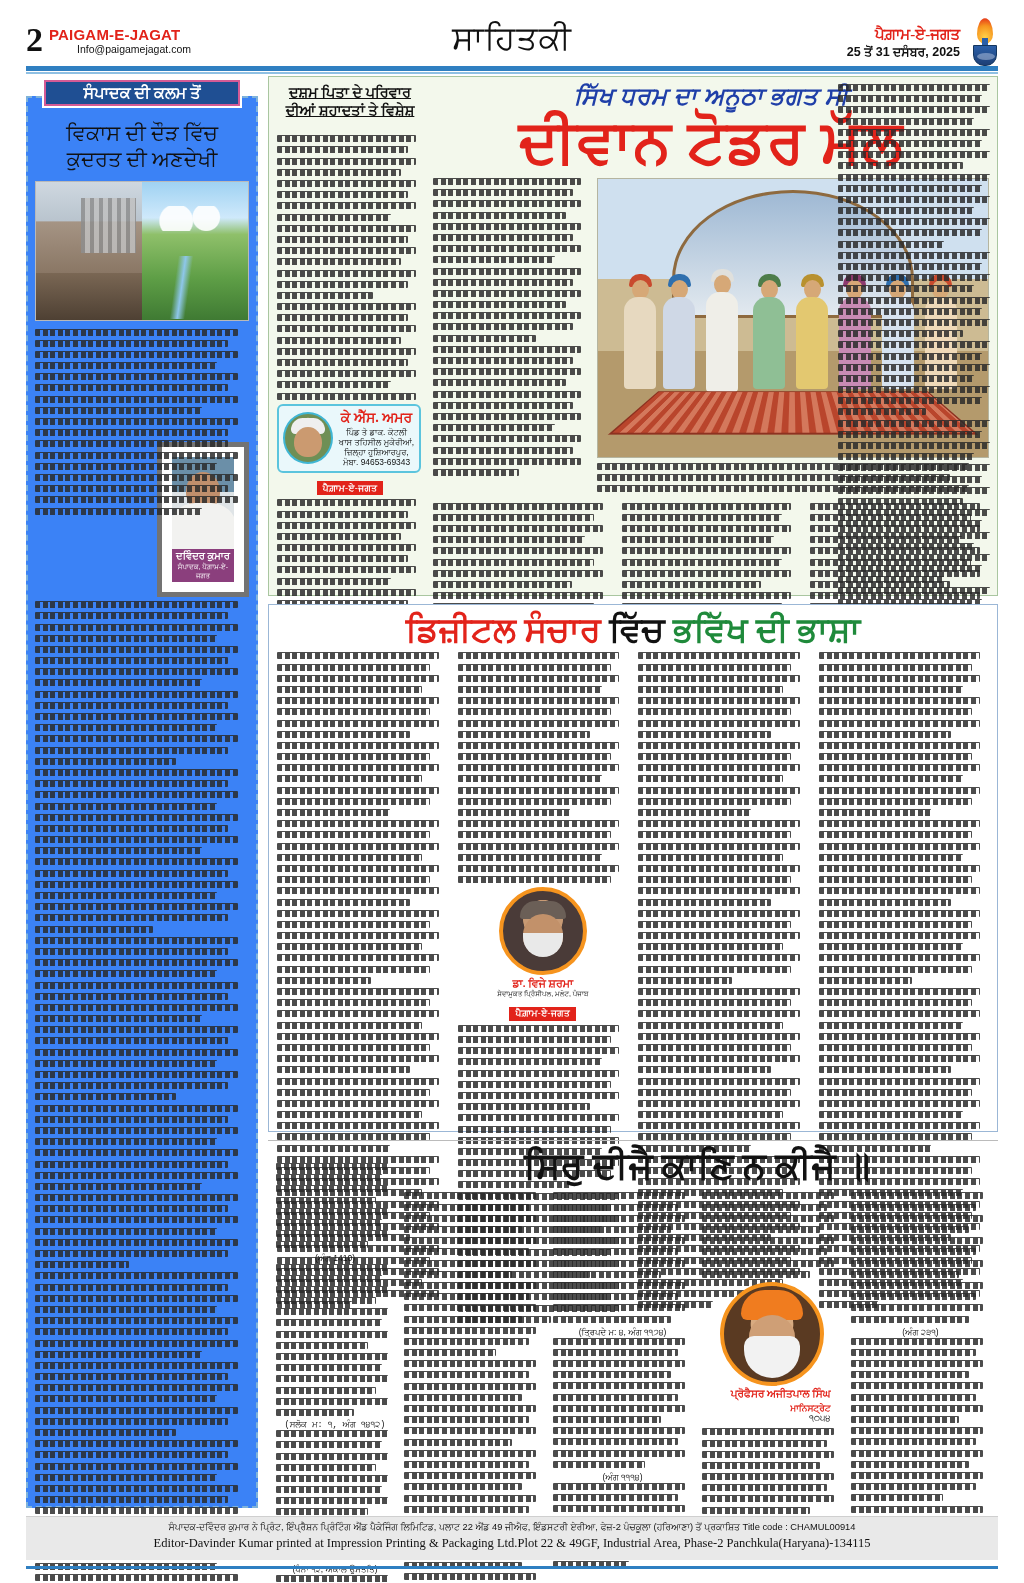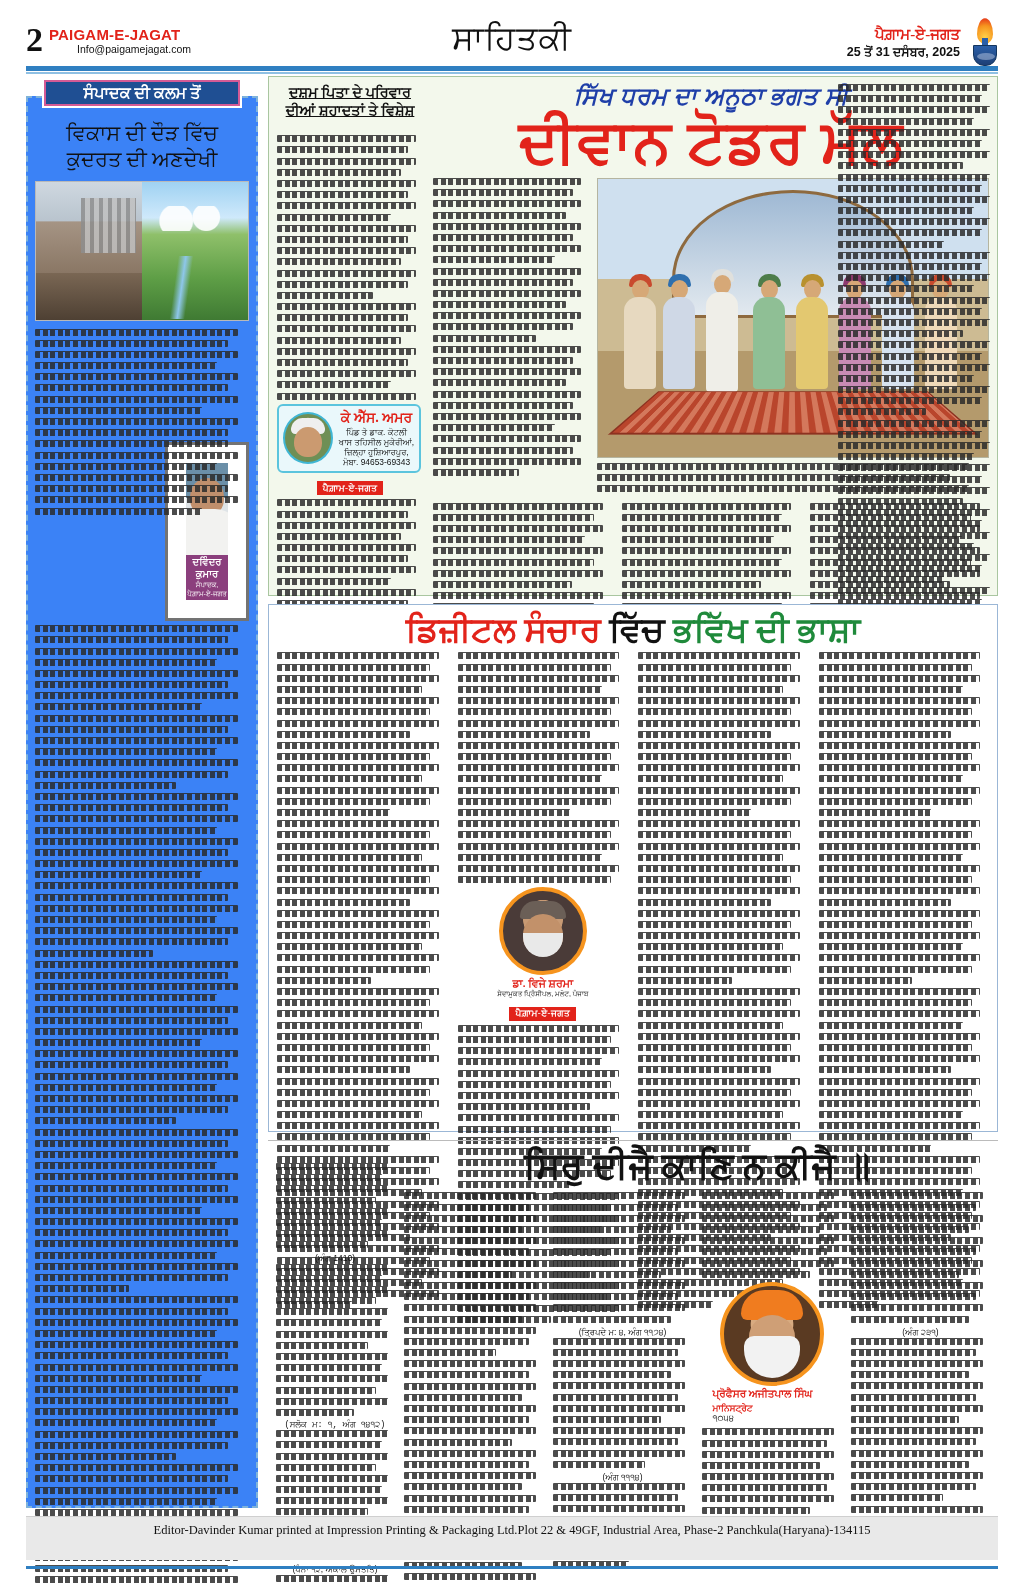--- a/index.html
+++ b/index.html
@@ -150,22 +150,22 @@
     background: radial-gradient(circle at 30% 60%, #ffffff 0 24%, rgba(255,255,255,0) 26%),
                 radial-gradient(circle at 62% 45%, #ffffff 0 22%, rgba(255,255,255,0) 24%);
     opacity:.9;
   }
   .green::after {
     content:""; position:absolute; left:30%; bottom:0; width:14%; height:46%;
     background: linear-gradient(90deg, rgba(120,190,235,.0), #8ec7ea, rgba(120,190,235,.0));
     transform: skewX(-8deg);
   }
   .author-card {
-    float: right; width: 84px; margin: 2px 0 4px 7px;
-    border: 3px solid #737373; background: #ffffff; padding: 18px;
+    float: right; width: 92px; margin: 2px 0 4px 7px;
+    border: 5px solid #737373; background: #ffffff; padding: 10px;
   }
   .author-photo {
     width: 100%; height: 92px;
     background: linear-gradient(#6b8fa8 0 38%, #dfe4e7 38% 100%);
     position: relative; overflow: hidden;
   }
   .author-photo .head {
     position: absolute; left: 50%; top: 16%; width: 34px; height: 38px;
     margin-left: -17px; border-radius: 50% 50% 45% 45%;
     background: #c08f6c;
@@ -308,21 +308,21 @@
 
   
   .bottom-box {
     position: absolute; left: 268px; top: 1140px; width: 730px; height: 368px;
     border-top: 1px solid #bbb; padding: 4px 8px 0 8px;
   }
   .bottom-banner {
     text-align: center; font-size: 37px; color: #111; font-weight: bold;
     font-family: "Liberation Serif", serif; line-height: 1.12; margin-bottom: 6px;
   }
-  .guru-card { width: 118px; text-align: left; margin: 2px auto 0 auto; }
+  .guru-card { width: 118px; text-align: right; margin: 2px auto 0 auto; }
   .guru-photo {
     width: 104px; height: 104px; border-radius: 50%; margin: 0 auto;
     border: 4px solid #f6941e;
     background: radial-gradient(circle at 50% 40%, #d8ab81 0 28%, #5a3a22 29% 100%);
     position: relative; overflow: hidden;
   }
   .guru-photo .gturban {
     position:absolute; left:50%; top:4%; width:62px; height:30px; margin-left:-31px;
     background:#f07c1f; border-radius: 31px 31px 8px 8px;
   }
@@ -1295,17 +1295,18 @@
               <div class="ln top s85"></div>
                 <div class="ln top s44"></div>
             </div>
           </div>
         </div>
       </div>
     </div>
   </div>
 
   <div class="footer">
+    <div class="footer-pa">ਸੰਪਾਦਕ-ਦਵਿੰਦਰ ਕੁਮਾਰ ਨੇ ਪ੍ਰਿੰਟ, ਇੰਪ੍ਰੈਸ਼ਨ ਪ੍ਰਿੰਟਿੰਗ ਐਂਡ ਪੈਕੇਜਿੰਗ ਲਿਮਿਟਿਡ, ਪਲਾਟ 22 ਐਂਡ 49 ਜੀਐਫ, ਇੰਡਸਟਰੀ ਏਰੀਆ, ਫੇਜ਼-2 ਪੰਚਕੂਲਾ (ਹਰਿਆਣਾ) ਤੋਂ ਪ੍ਰਕਾਸ਼ਿਤ Title code : CHAMUL00914</div>
     <div class="footer-en">Editor-Davinder Kumar printed at Impression Printing &amp; Packaging Ltd.Plot 22 &amp; 49GF, Industrial Area, Phase-2 Panchkula(Haryana)-134115</div>
   </div>
   <div class="footer-rule"></div>
 
 </div>
 
 </body></html>

